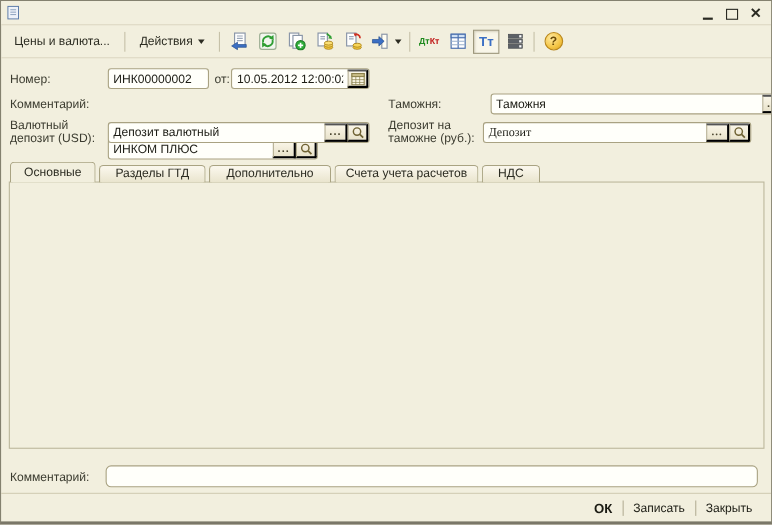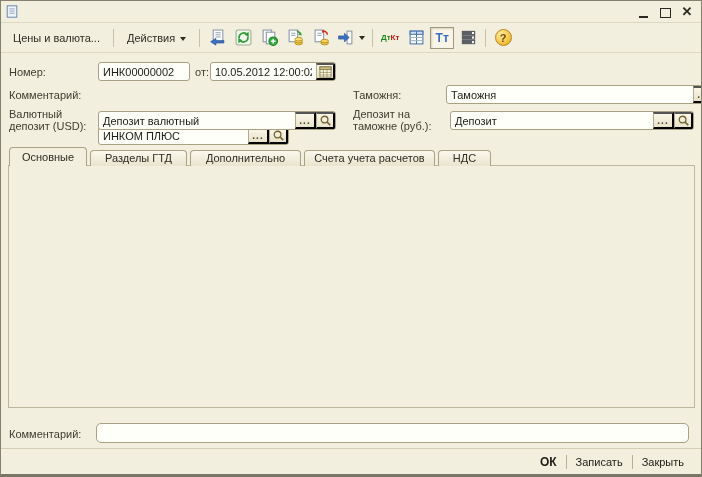--- a/index.html
+++ b/index.html
@@ -265,21 +265,21 @@
       <span>
         <svg width="13" height="13" viewBox="0 0 14 14">
           <circle cx="6" cy="6" r="3.6" fill="none" stroke="#6f6233" stroke-width="1.4"></circle>
           <line x1="8.8" y1="8.8" x2="12" y2="12" stroke="#6f6233" stroke-width="1.7"></line>
         </svg>
       </span>
     </button>
   </div>
 
   <span class="lbl2" style="left:352px;top:107px;width:92px;">Депозит на таможне (руб.):</span>
-  <div class="field" style="left:449px;top:110px;width:244px;">
+  <div class="field" style="left:438px;top:110px;width:244px;font-family:Liberation Serif, serif;">
     <input value="Депозит" style="">
     <button class="abtn dots">...</button>
     <button class="abtn sq">
       <span>
         <svg width="13" height="13" viewBox="0 0 14 14">
           <circle cx="6" cy="6" r="3.6" fill="none" stroke="#6f6233" stroke-width="1.4"></circle>
           <line x1="8.8" y1="8.8" x2="12" y2="12" stroke="#6f6233" stroke-width="1.7"></line>
         </svg>
       </span>
     </button>

